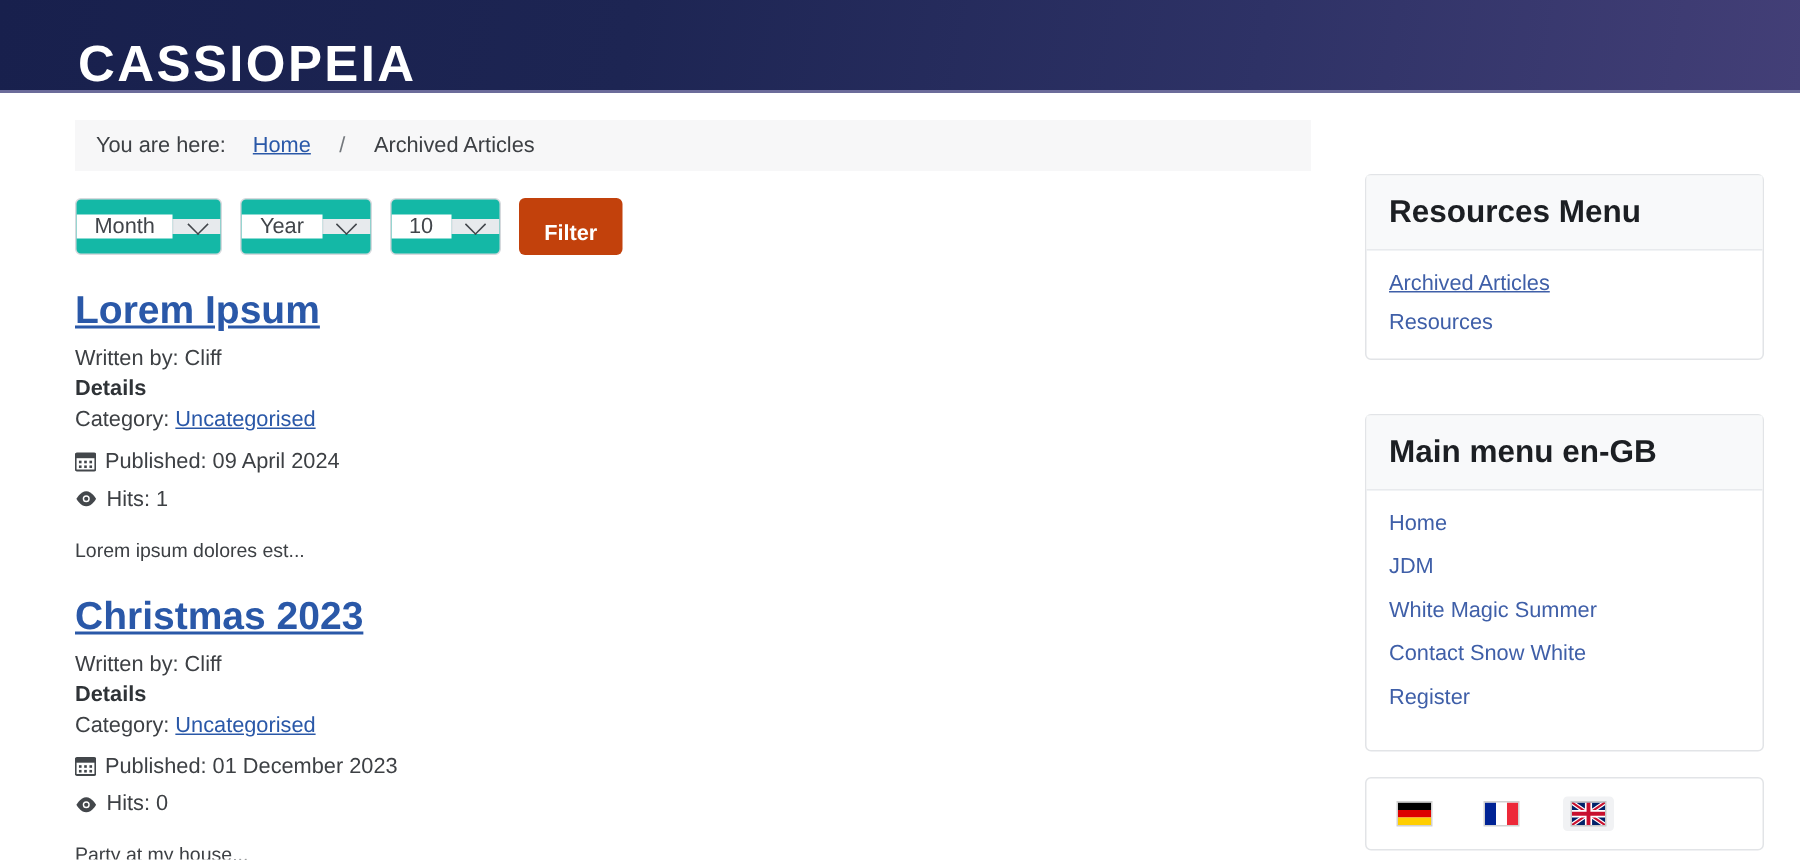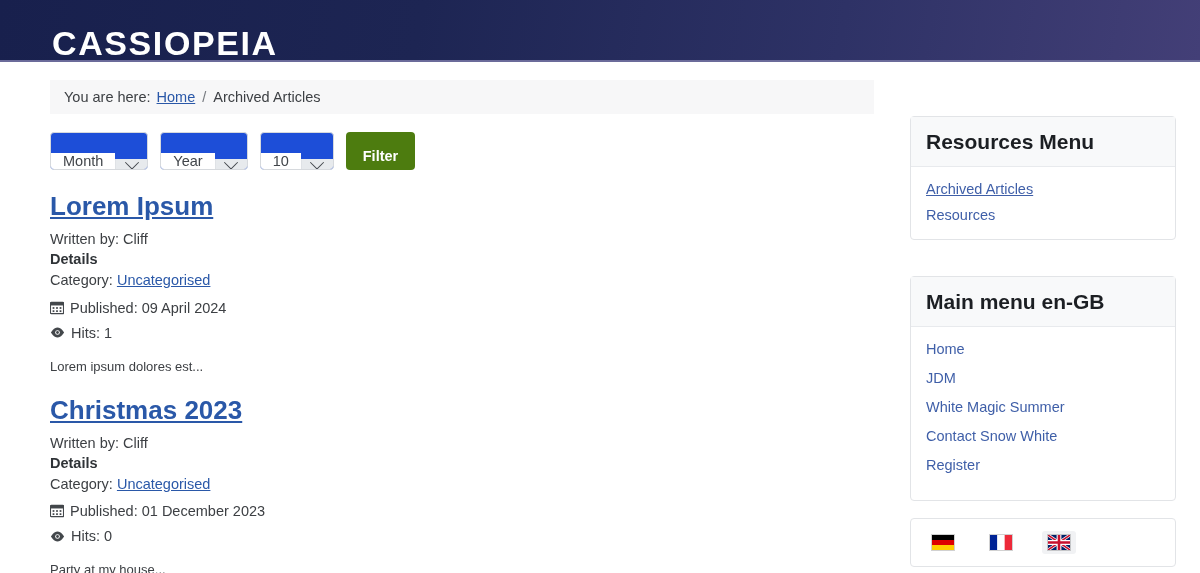--- a/index.html
+++ b/index.html
@@ -40,44 +40,44 @@
   .side-col { width: 266px; flex: 0 0 266px; }
 
   
   .breadcrumb-bar {
     background: #f7f7f8;
     padding: 9px 14px;
     font-size: 14.5px;
     color: #3d4044;
     display: flex;
     align-items: center;
-    gap: 6px;
+    gap: 18px;
   }
   .breadcrumb-bar .you-are-here { color: #3d4044; }
   .breadcrumb-bar a {
     color: #2a58a8;
     text-decoration: underline;
   }
   .breadcrumb-bar .sep { color: #74787d; padding: 0 1px; }
   .breadcrumb-bar .current { color: #3d4044; }
 
   
   .filter-bar {
     display: flex;
     align-items: center;
     gap: 12px;
     margin-top: 18px;
   }
   .fake-select {
     display: flex;
-    align-items: flex-end;
+    align-items: center;
     height: 38px;
     border: 1px solid #d6d9dd;
     border-radius: 4px;
-    background: #1d4ed8;
+    background: #14b8a6;
     overflow: hidden;
     cursor: pointer;
   }
   .fake-select .sel-value {
     display: flex;
     align-items: center;
     padding: 0 12px;
     font-size: 14.5px;
     color: #41454a;
     background: #ffffff;
@@ -96,21 +96,21 @@
   }
   .chev {
     width: 10px; height: 10px;
     border-right: 1.8px solid #41454a;
     border-bottom: 1.8px solid #41454a;
     transform: rotate(45deg) translate(-1px,-1px);
   }
   .filter-btn {
     height: 38px;
     padding: 16px 17px;
-    background: #4d7c0f;
+    background: #c2410c;
     color: #ffffff;
     border: 0;
     border-radius: 4px;
     font-size: 14.5px;
     font-weight: bold;
     font-family: "Liberation Sans", sans-serif;
     cursor: pointer;
   }
 
   

